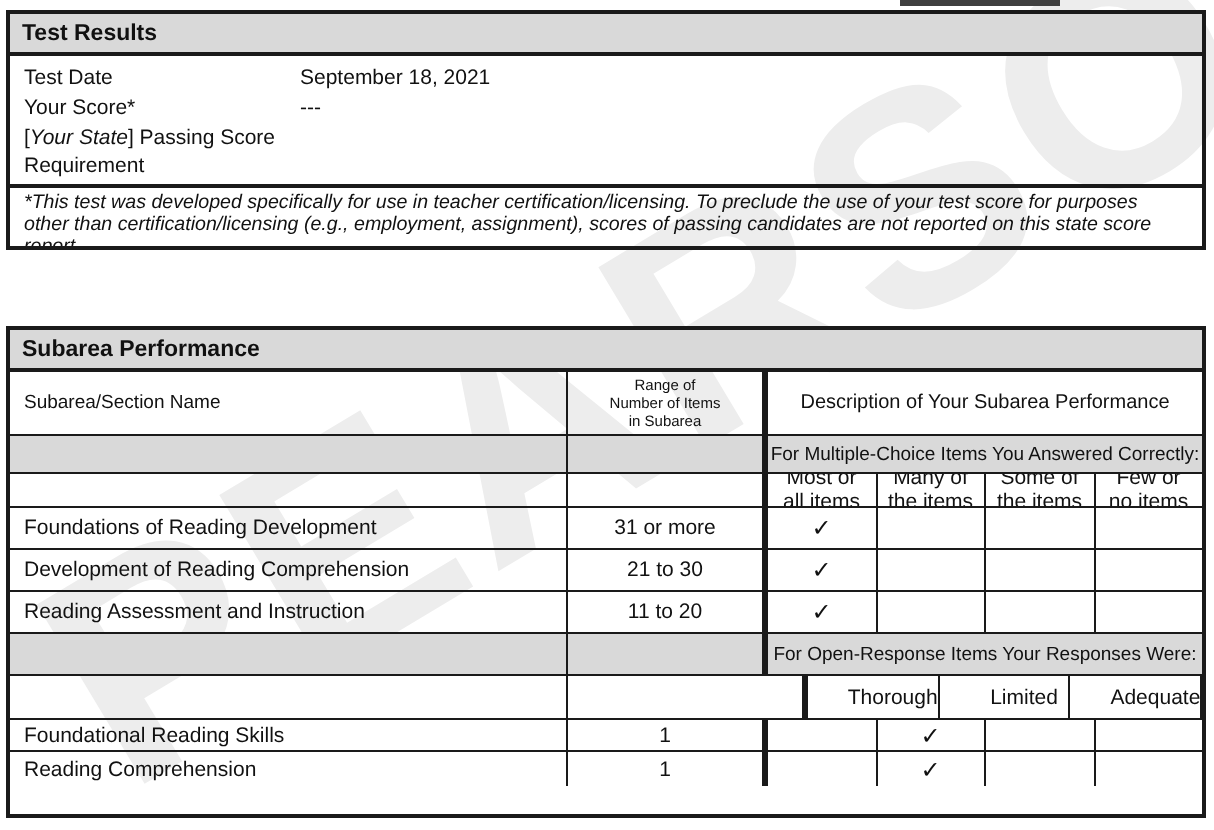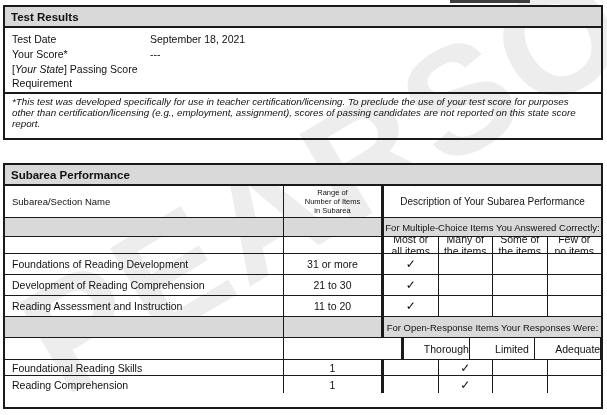--- a/index.html
+++ b/index.html
@@ -40,21 +40,21 @@
   }
   .box-title{
     background:var(--gray);
     border-bottom:2px solid var(--border);
     font-weight:bold;font-size:11.5px;
     padding:4px 0 0 6px;
     box-sizing:border-box;height:21px;
   }
 
   
-  .test-results{top:5px;height:135px;}
+  .test-results{top:5px;height:120px;}
   .tr-body{padding:4px 0 2px 0;font-size:10.5px;}
   .tr-row{display:flex;align-items:flex-start;padding-left:7px;line-height:15px;}
   .tr-row.tall .tr-label{line-height:14px;}
   .tr-label{width:138px;flex:none;}
   .tr-value{flex:1;}
   .tr-footnote{
     border-top:2px solid var(--border);
     font-style:italic;font-size:9.8px;line-height:10.8px;
     padding:3px 8px 0 7px;
   }

